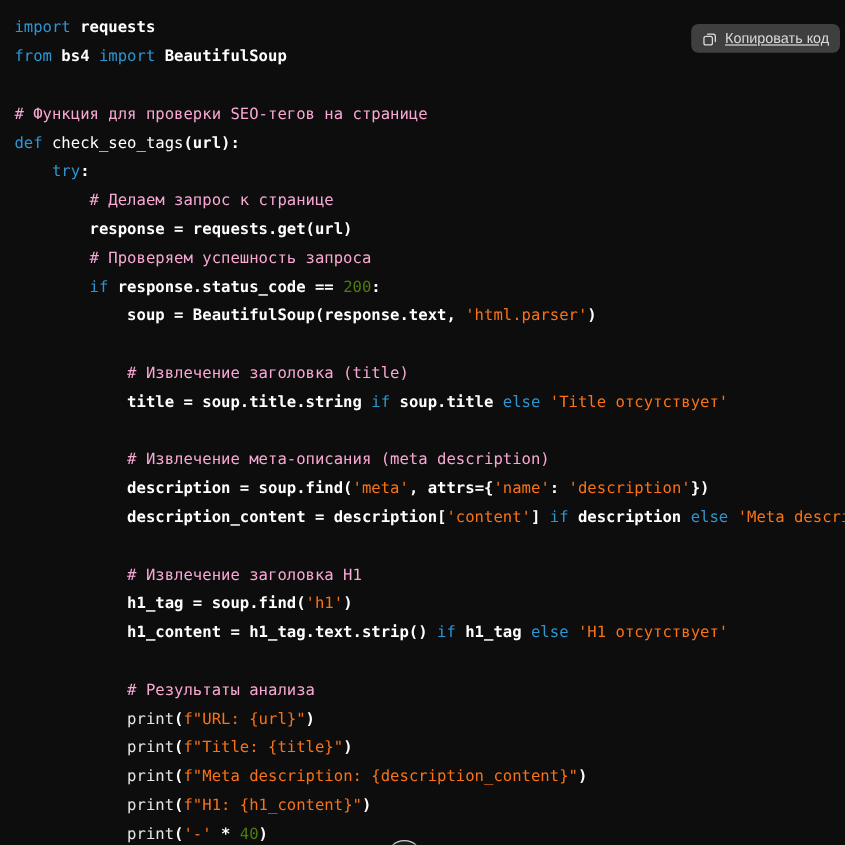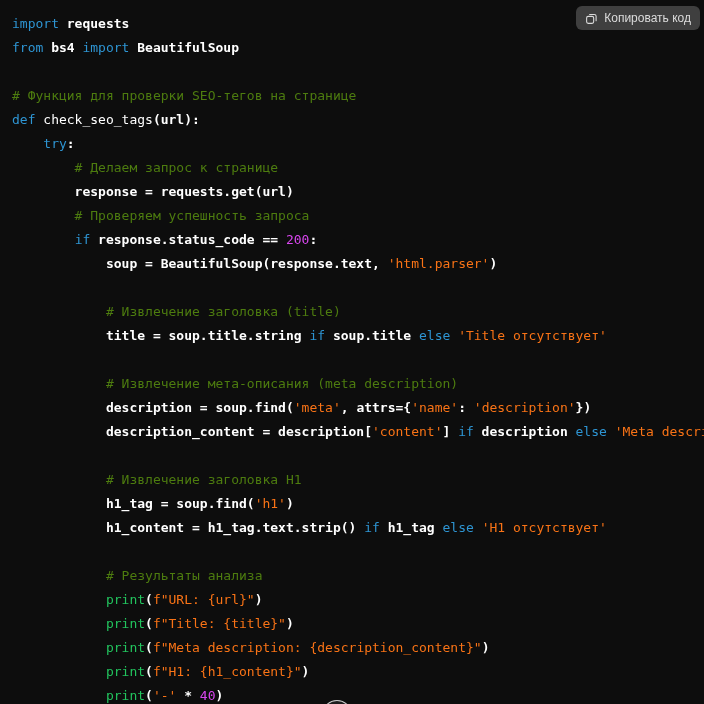--- a/index.html
+++ b/index.html
@@ -19,38 +19,39 @@
     font-size:13px;
     line-height:24px;
     white-space:pre;
     overflow:hidden;
     height:704px;
   }
   .code-line { white-space:pre; height:24px; }
   .t-pl { color:#ffffff; font-weight:bold; }
   .t-kw { color:#2e95d3; }
   .t-str { color:#f97316; }
-  .t-num { color:#d946ef; }
+  .t-num { color:#4d7c0f; }
   .t-fn { color:#ffffff; }
-  .t-bi { color:#22c55e; }
-  .t-cm { color:#4d7c0f; }
+  .t-bi { color:#e5e5e5; }
+  .t-cm { color:#f9a8d4; }
 
   
   .copy-btn {
-    position:absolute; top:6px; right:4px;
+    position:absolute; top:20px; right:4px;
     height:24px;
     display:flex; align-items:center; gap:6px;
     padding:0 9px;
     background:#3f3f3f;
     color:#dbdbdb;
     border:none; border-radius:6px;
     font-family:"Liberation Sans", sans-serif;
     font-size:12px;
     cursor:pointer;
     z-index:5;
+    text-decoration:underline;
   }
   .copy-btn .ic { display:flex; align-items:center; }
 
   
   .scroll-btn {
     position:absolute;
     left:322px; top:700px;
     width:30px; height:30px;
     border-radius:50%;
     background:#1d1d1d;

